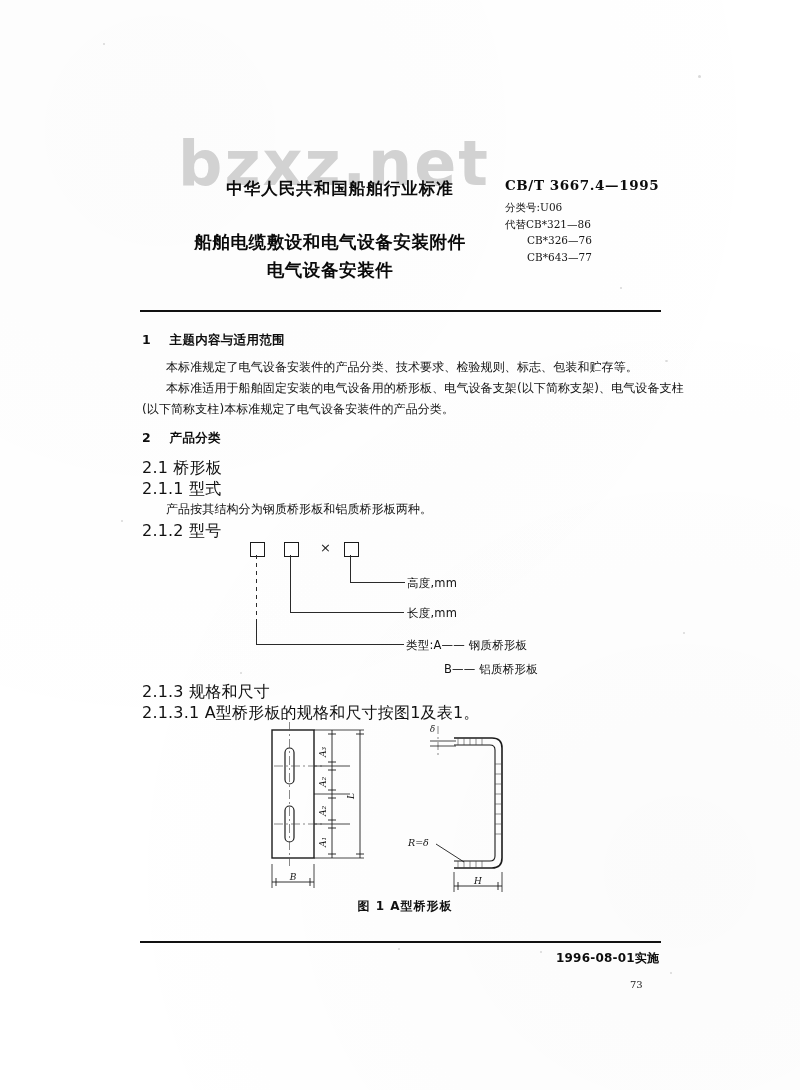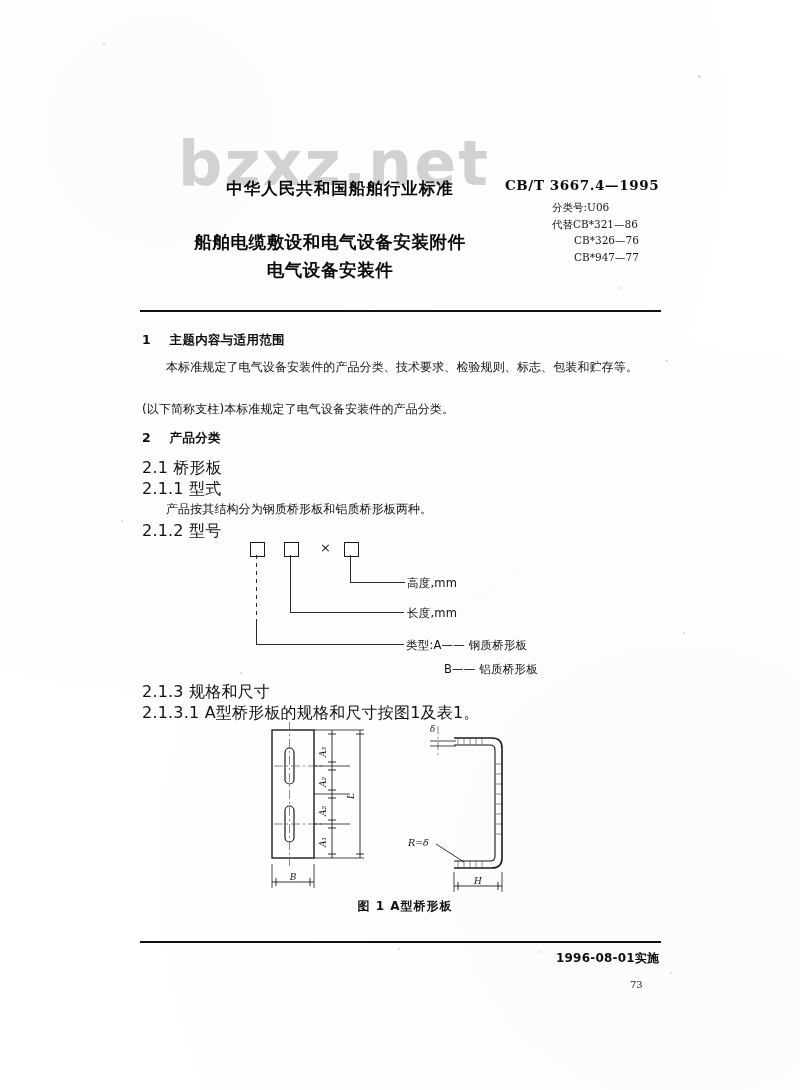--- a/index.html
+++ b/index.html
@@ -92,21 +92,21 @@
   #std-meta {
     position: absolute;
     left: 505px;
     top: 199px;
     width: 180px;
     font-size: 10.5px;
     font-family: "DejaVu Serif", "Liberation Serif", serif;
     line-height: 16.5px;
     color: #161616;
   }
-  #std-meta .ln { white-space: nowrap; margin-left: 47px; }
+  #std-meta .ln { white-space: nowrap; }
   #std-meta .ind { padding-left: 22px; }
 
   #rule-top {
     position: absolute;
     left: 140px;
     top: 310px;
     width: 521px;
     height: 2px;
     background: #111;
   }
@@ -263,31 +263,32 @@
     <div class="tline">船舶电缆敷设和电气设备安装附件</div>
     <div class="tline">电气设备安装件</div>
   </div>
 
   <div id="std-number">CB/T 3667.4—1995</div>
 
   <div id="std-meta">
     <div class="ln">分类号:U06</div>
     <div class="ln">代替CB*321—86</div>
     <div class="ln ind">CB*326—76</div>
-    <div class="ln ind">CB*947—77</div>
+    <div class="ln ind">CB*643—77</div>
   </div>
 
   <div id="rule-top"></div>
 
   <div class="clause-h" style="left:142px;top:332px;">
     <span>1</span>
     &nbsp;&nbsp;
     <span>主题内容与适用范围</span>
   </div>
   <div class="para" style="left:166px;top:358px;">本标准规定了电气设备安装件的产品分类、技术要求、检验规则、标志、包装和贮存等。</div>
+  <div class="para" style="left:166px;top:379px;">本标准适用于船舶固定安装的电气设备用的桥形板、电气设备支架(以下简称支架)、电气设备支柱</div>
   <div class="para" style="left:142px;top:400px;">(以下简称支柱)本标准规定了电气设备安装件的产品分类。</div>
 
   <div class="clause-h" style="left:142px;top:430px;">
     <span>2</span>
     &nbsp;&nbsp;
     <span>产品分类</span>
   </div>
 
   <div class="clause-n" style="left:142px;top:458px;">2.1   桥形板</div>
   <div class="clause-n" style="left:142px;top:479px;">2.1.1   型式</div>

